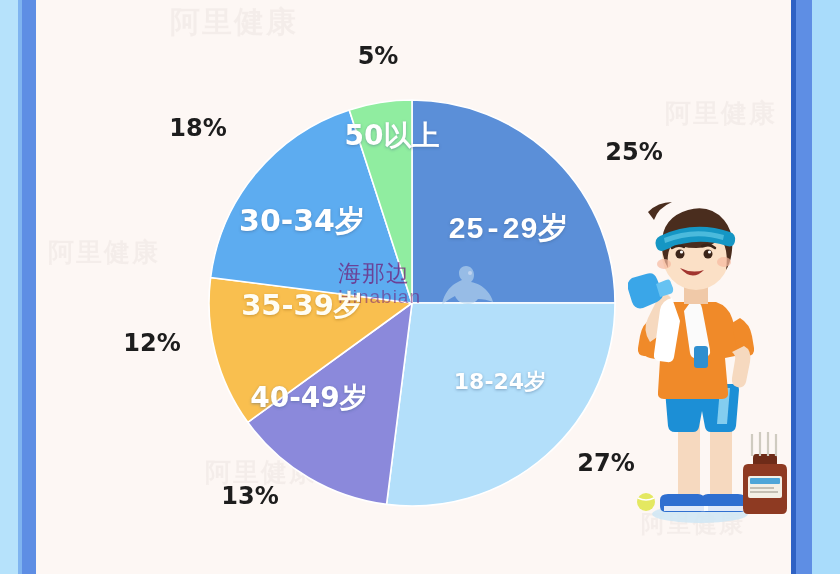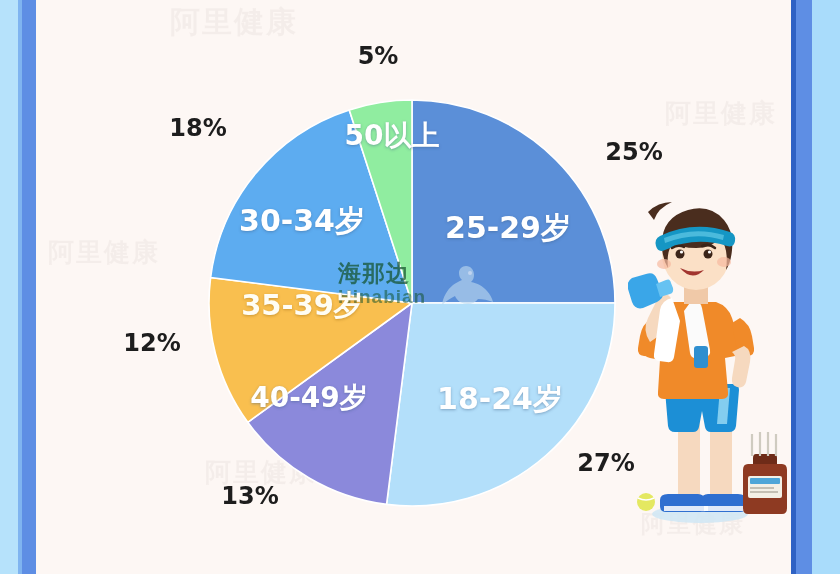--- a/index.html
+++ b/index.html
@@ -25,38 +25,38 @@
   
   .wm{position:absolute;opacity:.055;color:#6d5a52;font-weight:700;pointer-events:none;
       letter-spacing:2px;white-space:nowrap;}
   .wm-top{left:170px;top:2px;font-size:30px;}
   .wm-top2{left:665px;top:96px;font-size:26px;}
   .wm-left{left:48px;top:235px;font-size:26px;}
   .wm-bl{left:205px;top:455px;font-size:26px;}
   .wm-br{right:95px;bottom:34px;font-size:24px;}
 
   .wm-center{position:absolute;left:338px;top:258px;pointer-events:none;
-             color:#14532d;opacity:.72;font-size:23px;font-weight:700;letter-spacing:1px;}
+             color:#701a75;opacity:.72;font-size:23px;font-weight:400;letter-spacing:1px;}
   .wm-center .sub{display:block;font-size:19px;letter-spacing:1px;margin-top:-3px;opacity:.75;}
   .wm-penguin{position:absolute;left:440px;top:262px;width:56px;height:44px;opacity:.62;pointer-events:none;}
 
   
   #pie-wrap{position:absolute;left:209px;top:100px;width:406px;height:406px;}
   #pie-svg{display:block;width:406px;height:406px;overflow:visible;}
 
   
   .slice-label{
     position:absolute;transform:translate(-50%,-50%);
     color:#ffffff;font-weight:700;white-space:nowrap;
     text-shadow:0 1px 3px rgba(60,90,130,.45);
     font-family:"DejaVu Sans","Liberation Sans",sans-serif;
     pointer-events:none;
   }
-  .sl-2529{left:508px;top:228px;font-size:30px;}
-  .sl-1824{left:500px;top:399px;font-size:30px;}
+  .sl-2529{left:508px;top:228px;font-size:30px;font-family:Liberation Mono, monospace;}
+  .sl-1824{left:500px;top:382px;font-size:22px;}
   .sl-4049{left:309px;top:398px;font-size:28px;}
   .sl-3539{left:302px;top:306px;font-size:29px;color:#fffdf4;text-shadow:0 1px 3px rgba(150,100,20,.45);text-align:center;}
   .sl-3034{left:302px;top:221px;font-size:30px;text-align:center;}
   .sl-50up{left:392px;top:128px;font-size:28px;margin-top:8px;}
 
   
   .pct-label{
     position:absolute;transform:translate(-50%,-50%);
     color:#1d1d1d;font-size:24px;font-weight:600;white-space:nowrap;
     font-family:"DejaVu Sans","Liberation Sans",sans-serif;

